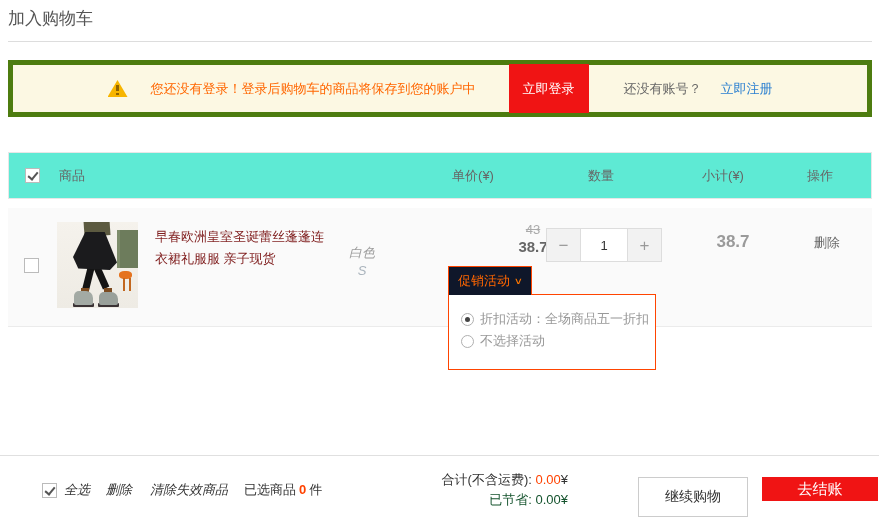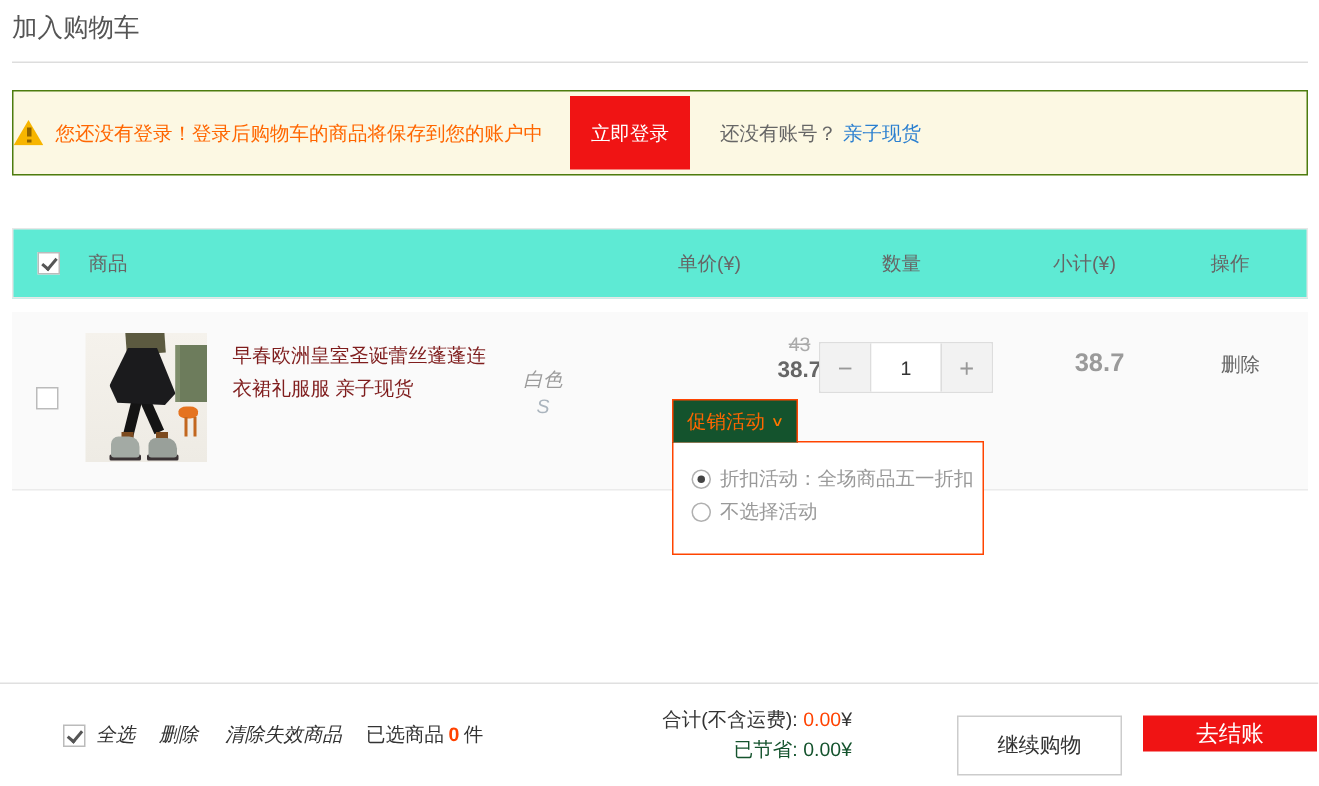--- a/index.html
+++ b/index.html
@@ -11,22 +11,22 @@
     overflow: hidden;
     color: #333;
   }
   
   .page-title { position: absolute; left: 8px; top: 7px; font-size: 17px; color: #555; font-weight: 400; }
   .title-divider { position: absolute; left: 8px; top: 41px; width: 864px; height: 1px; background: #ddd; }
 
   
   .banner {
     position: absolute; left: 8px; top: 60px; width: 864px; height: 57px;
-    background: #fcf8e3; border: 1px solid #4d7c0f;
-    display: flex; align-items: center; gap: 0;
+    background: #fcf8e3; border: 5px solid #4d7c0f;
+    display: flex; align-items: center; justify-content: center; gap: 15px;
   }
   .warn-tri { position: relative; width: 20px; height: 17px; background: #f7b500;
     clip-path: polygon(50% 0, 100% 100%, 0 100%); flex: 0 0 auto; }
   .warn-bang { position: absolute; left: 8.5px; top: 5px; width: 3px; height: 6px; background: #8f6400; }
   .warn-dot  { position: absolute; left: 8.5px; top: 13px; width: 3px; height: 2px; background: #8f6400; }
   .banner-msg { color: #ff6600; font-size: 13px; margin-left: 8px; }
   .login-btn {
     margin-left: 18px; background: #f01414; color: #fff; border: none;
     font-size: 13px; padding: 18px 14px; cursor: pointer;
     font-family: inherit; line-height: 1;
@@ -102,21 +102,21 @@
     font-size: 13px; color: #333; font-family: inherit; outline: none; }
 
   .sub-cell { position: absolute; left: 680px; top: 24px; width: 90px; text-align: center;
     font-size: 17px; font-weight: bold; color: #9a9a9a; }
   .del-link { position: absolute; left: 792px; top: 26px; width: 54px; text-align: center;
     font-size: 13px; color: #666; cursor: pointer; }
 
   
   .promo-tab {
     position: absolute; left: 440px; top: 58px; z-index: 7;
-    background: #14532d; border: 1px solid #ff4400; border-bottom: none;
+    background: #0f172a; border: 1px solid #ff4400; border-bottom: none;
     height: 29px; padding: 0 9px; display: flex; align-items: center; gap: 5px;
     color: #ff6600; font-size: 13px; cursor: pointer;
   }
   .promo-chevron { font-size: 9px; color: #ff7700; transform: scaleX(1.4); }
   .promo-panel {
     position: absolute; left: 440px; top: 86px; z-index: 6;
     width: 208px; height: 76px; background: #fff; border: 1px solid #ff4400;
     padding: 13px 12px 0 12px;
   }
   .promo-opt { display: flex; align-items: center; gap: 6px; height: 22px;
@@ -157,21 +157,21 @@
 <div class="title-divider"></div>
 
 <div class="banner">
   <span class="warn-tri">
     <span class="warn-bang"></span>
       <span class="warn-dot"></span>
   </span>
   <span class="banner-msg">您还没有登录！登录后购物车的商品将保存到您的账户中</span>
   <button class="login-btn">立即登录</button>
   <span class="no-account">还没有账号？</span>
-  <a class="register-link">亲子现货</a>
+  <a class="register-link">立即注册</a>
 </div>
 
 <div class="thead">
   <span class="checkbox checked"></span>
   <span class="cell th-product">商品</span>
   <span class="cell th-price">单价(¥)</span>
   <span class="cell th-qty">数量</span>
   <span class="cell th-sub">小计(¥)</span>
   <span class="cell th-act">操作</span>
 </div>

